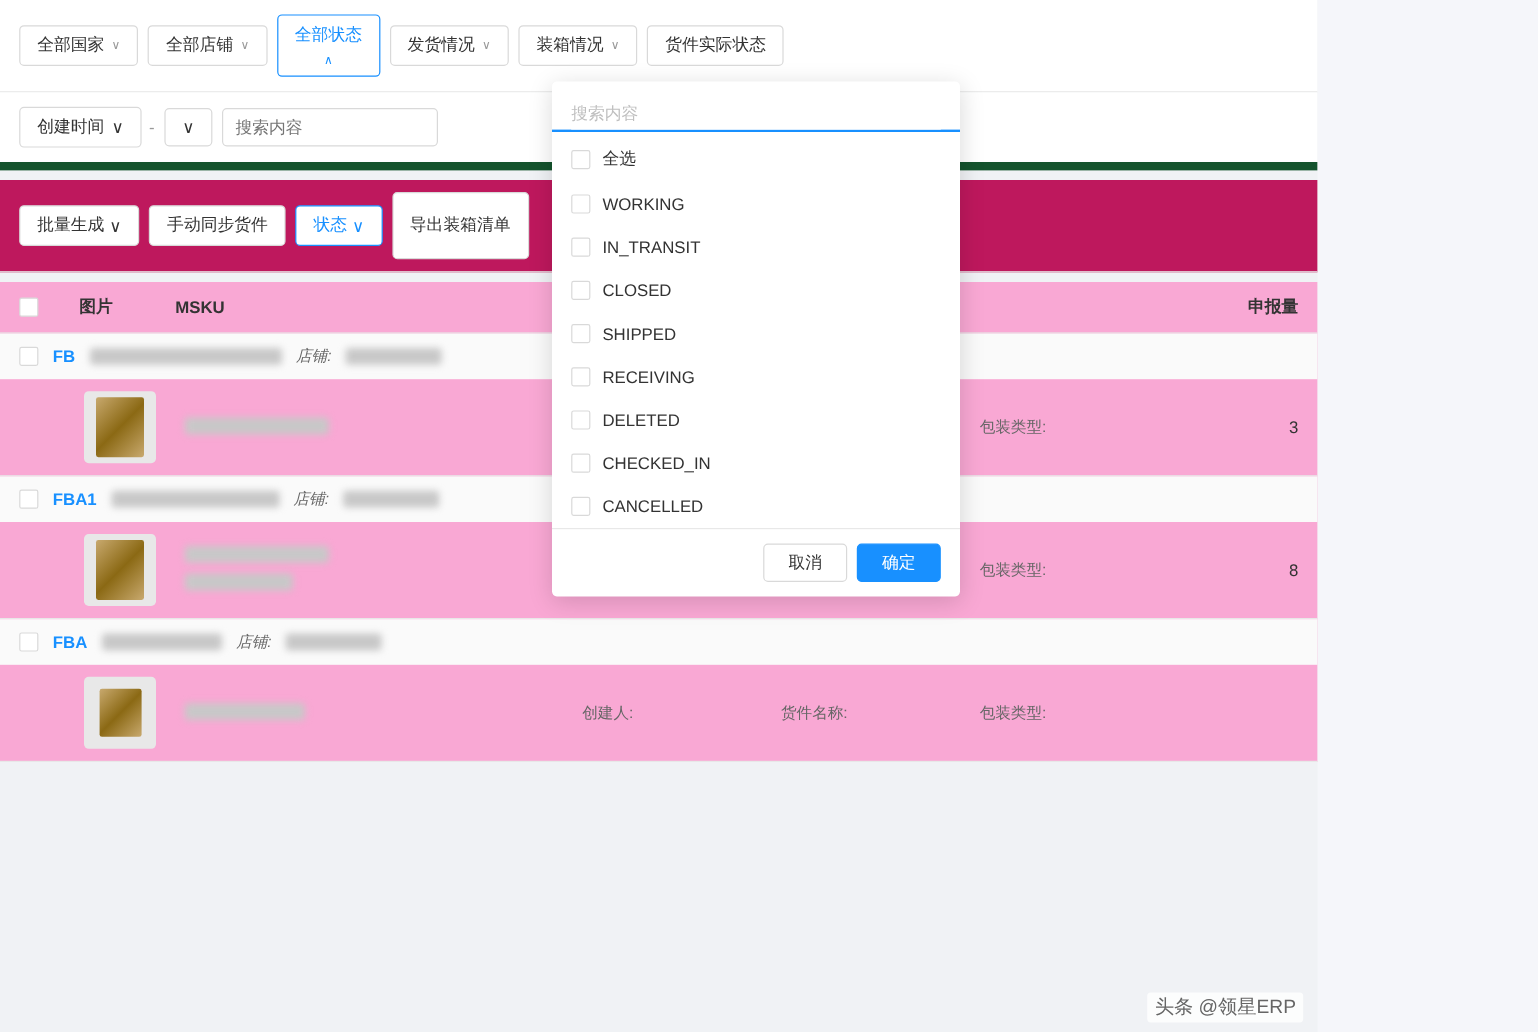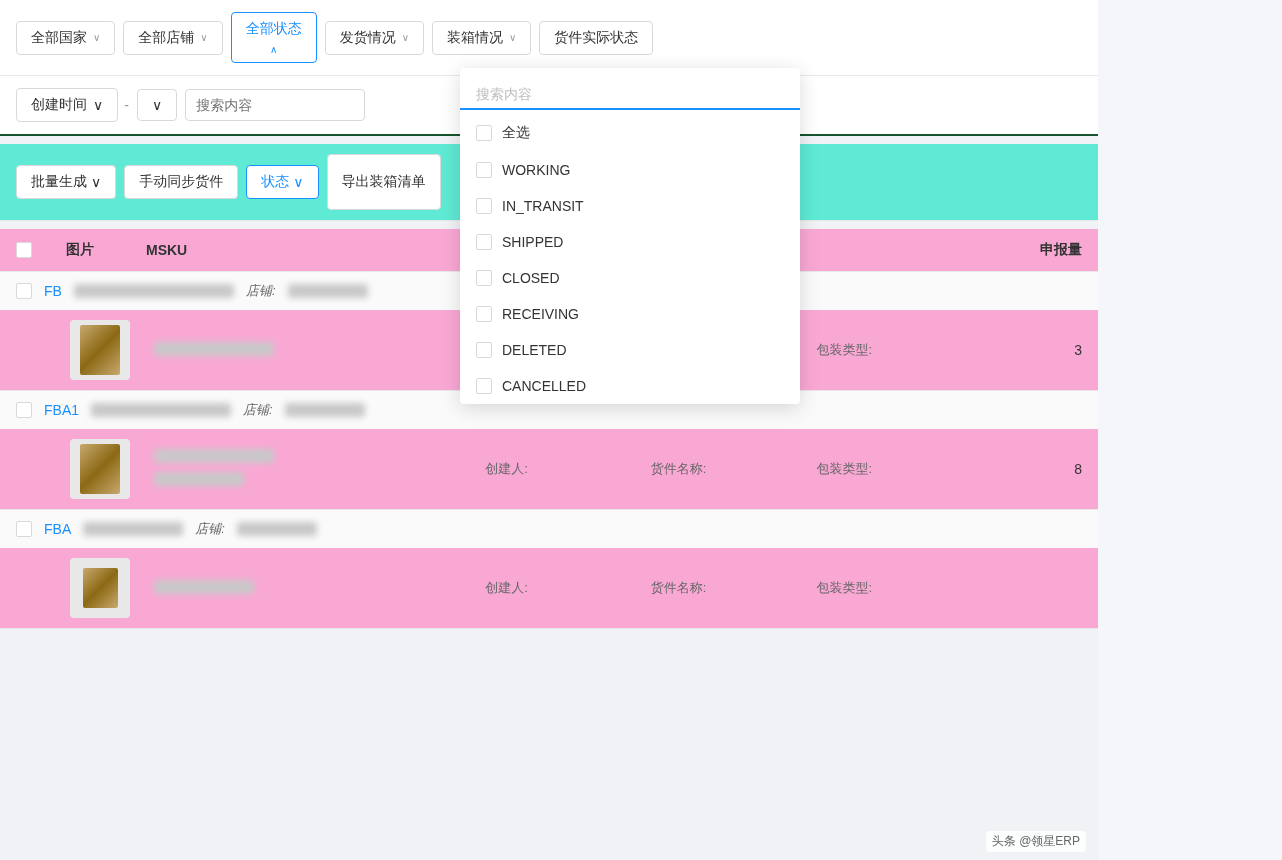--- a/index.html
+++ b/index.html
@@ -58,21 +58,21 @@
       color: #1890ff;
     }
 
     
     .second-bar {
       display: flex;
       align-items: center;
       background: #fff;
       padding: 12px 16px;
       gap: 8px;
-      border-bottom: 2px solid #14532d;
+      border-bottom: 7px solid #14532d;
     }
 
     .date-picker-group {
       display: flex;
       align-items: center;
       gap: 6px;
     }
 
     .date-select {
       display: flex;
@@ -107,21 +107,21 @@
       font-size: 14px;
       color: #999;
       background: #fff;
       width: 180px;
     }
 
     
     .action-bar {
       display: flex;
       align-items: center;
-      background: #5eead4;
+      background: #be185d;
       padding: 10px 16px;
       gap: 8px;
       border-bottom: 1px solid #e8e8e8;
       margin-top: 8px;
     }
 
     .action-btn {
       display: flex;
       align-items: center;
       gap: 4px;
@@ -216,21 +216,21 @@
 
     .img-inner {
       width: 40px;
       height: 50px;
       background: linear-gradient(135deg, #c8a96e 0%, #8b6914 50%, #c8a96e 100%);
       border-radius: 2px;
     }
 
     .link-text {
       color: #1890ff;
-      font-weight: 400;
+      font-weight: 700;
     }
 
     .label-text {
       color: #666;
       font-size: 13px;
       font-style: italic;
     }
 
     .number-value {
       font-size: 14px;
@@ -320,21 +320,21 @@
       cursor: pointer;
       font-size: 14px;
       color: #fff;
     }
 
     
     .watermark {
       position: absolute;
       bottom: 8px;
       right: 12px;
-      font-size: 12px;
+      font-size: 16px;
       color: #666;
       background: rgba(255,255,255,0.8);
       padding: 2px 6px;
       border-radius: 3px;
     }
 
     .col-header-check {
       display: flex;
       align-items: center;
     }
@@ -511,36 +511,44 @@
       <div class="dropdown-item">
         <div class="cb"></div>
         <span>WORKING</span>
       </div>
       <div class="dropdown-item">
         <div class="cb"></div>
         <span>IN_TRANSIT</span>
       </div>
       <div class="dropdown-item">
         <div class="cb"></div>
+        <span>CLOSED</span>
+      </div>
+      <div class="dropdown-item">
+        <div class="cb"></div>
         <span>SHIPPED</span>
       </div>
       <div class="dropdown-item">
         <div class="cb"></div>
-        <span>CLOSED</span>
-      </div>
-      <div class="dropdown-item">
-        <div class="cb"></div>
         <span>RECEIVING</span>
       </div>
       <div class="dropdown-item">
         <div class="cb"></div>
         <span>DELETED</span>
       </div>
       <div class="dropdown-item">
         <div class="cb"></div>
+        <span>CHECKED_IN</span>
+      </div>
+      <div class="dropdown-item">
+        <div class="cb"></div>
         <span>CANCELLED</span>
       </div>
     </div>
+    <div class="dropdown-footer">
+      <button class="btn-cancel">取消</button>
+      <button class="btn-confirm">确定</button>
+    </div>
   </div>
 
   <div class="watermark">头条 @领星ERP</div>
 
 </div>
 
 </body></html>

